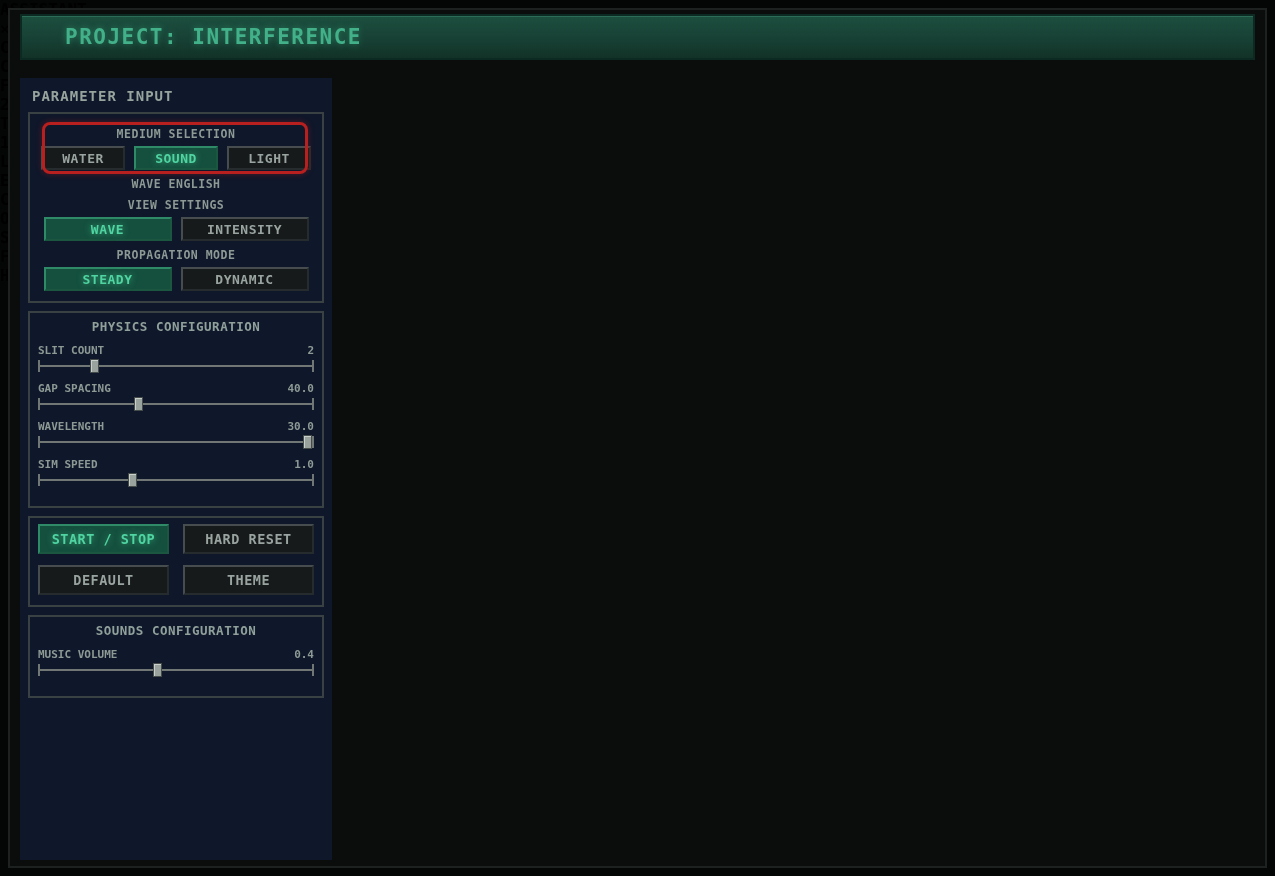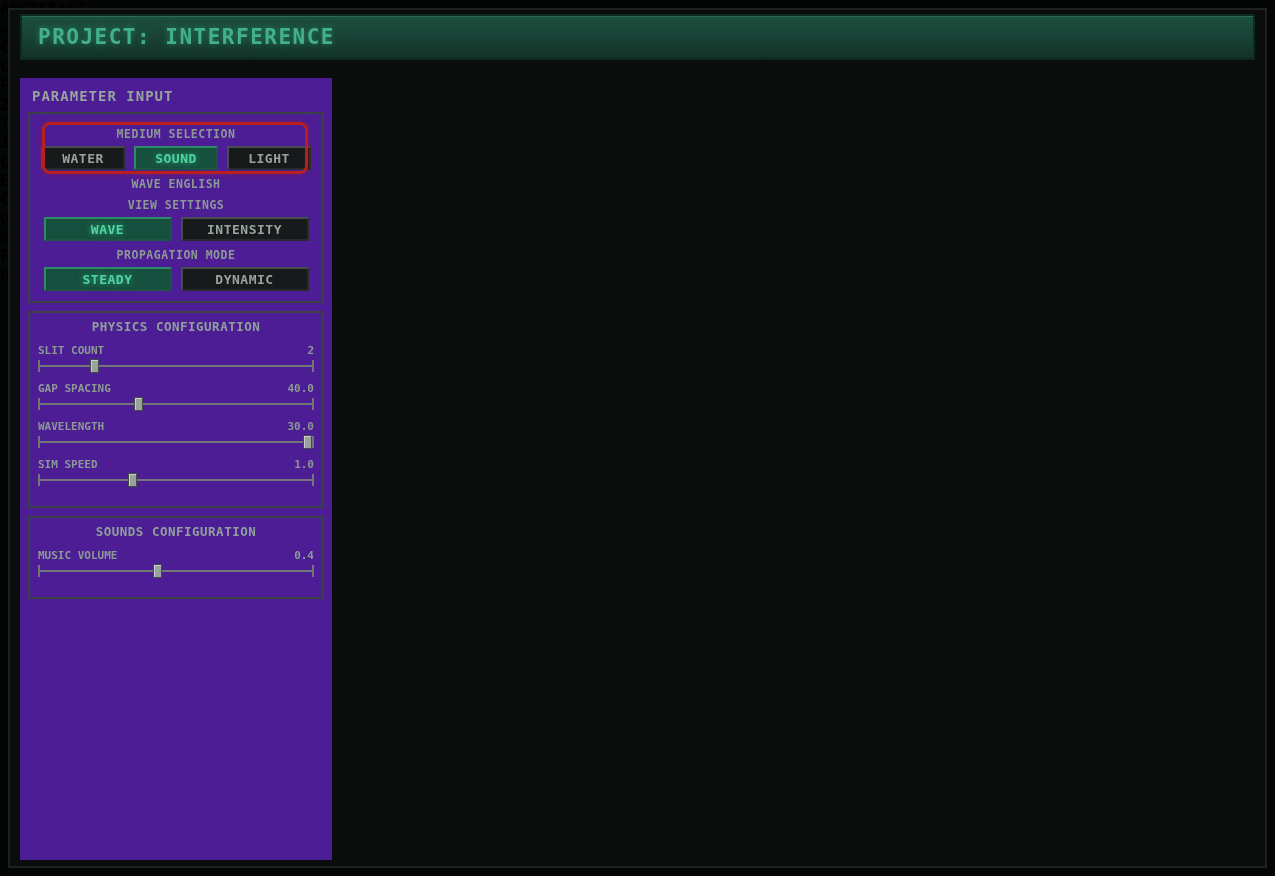--- a/index.html
+++ b/index.html
@@ -7,25 +7,25 @@
   body{position:relative;overflow:hidden;background:#040505;
        font-family:"DejaVu Sans Mono", monospace;font-weight:bold;}
   .bezel{position:absolute;inset:8px;background:#0b0d0c;border:2px solid #1d2220;}
 
   
   .title-bar{position:absolute;left:20px;top:14px;width:1235px;height:46px;
     background:linear-gradient(180deg,#21584628 0,#1c4f3f 0,#173f33 60%,#123227 100%);
     border:2px solid #0c2a21;box-shadow:inset 0 1px 0 rgba(90,200,160,0.25);
     display:flex;align-items:center;padding-left:16px;}
   .title-bar span{color:#42b189;font-size:21px;letter-spacing:1.5px;
-    text-shadow:0 0 7px rgba(66,200,150,0.45);}
+    text-shadow:0 0 7px rgba(66,200,150,0.45);margin-left:27px;}
 
   
   .sidebar{position:absolute;left:20px;top:78px;width:312px;height:782px;
-    background:#4c1d95;border:2px solid #30363', }
+    background:#0f172a;border:2px solid #30363', }
   .sidebar{border:2px solid #303634;}
   .param-header{margin:10px 12px 4px;color:#97a49e;font-size:14px;letter-spacing:1px;}
   .panel{margin:8px 8px 0;border:2px solid #3a4142;padding:6px 8px 10px;background:#10151',}
   .panel{background:#101514;}
   .panel.physics{margin-top:16px;padding:10px 12px 2px;}
   .panel.actions{margin-top:28px;padding:10px 12px;}
   .panel.sounds{margin-top:12px;padding:8px 12px 14px;}
 
   .tgroup{position:relative;margin-top:7px;}
   .glabel{text-align:center;font-size:11.5px;color:#8d9994;letter-spacing:0.5px;margin-bottom:5px;}
@@ -182,20 +182,28 @@
       <div class="slider-top">
         <span>SIM SPEED</span>
         <span>1.0</span>
       </div>
       <div class="strack">
         <div class="shandle" style="left: calc(34% - 4px);"></div>
       </div>
     </div>
   </div>
 
+  <div class="panel actions">
+    <div class="actions-grid">
+      <button class="abtn active">START / STOP</button>
+      <button class="abtn">HARD RESET</button>
+      <button class="abtn">DEFAULT</button>
+      <button class="abtn">THEME</button>
+    </div>
+  </div>
 
   <div class="panel sounds">
     <div class="sec-header">SOUNDS CONFIGURATION</div>
     <div class="slider">
       <div class="slider-top">
         <span>MUSIC VOLUME</span>
         <span>0.4</span>
       </div>
       <div class="strack">
         <div class="shandle" style="left: calc(43% - 4px);"></div>

